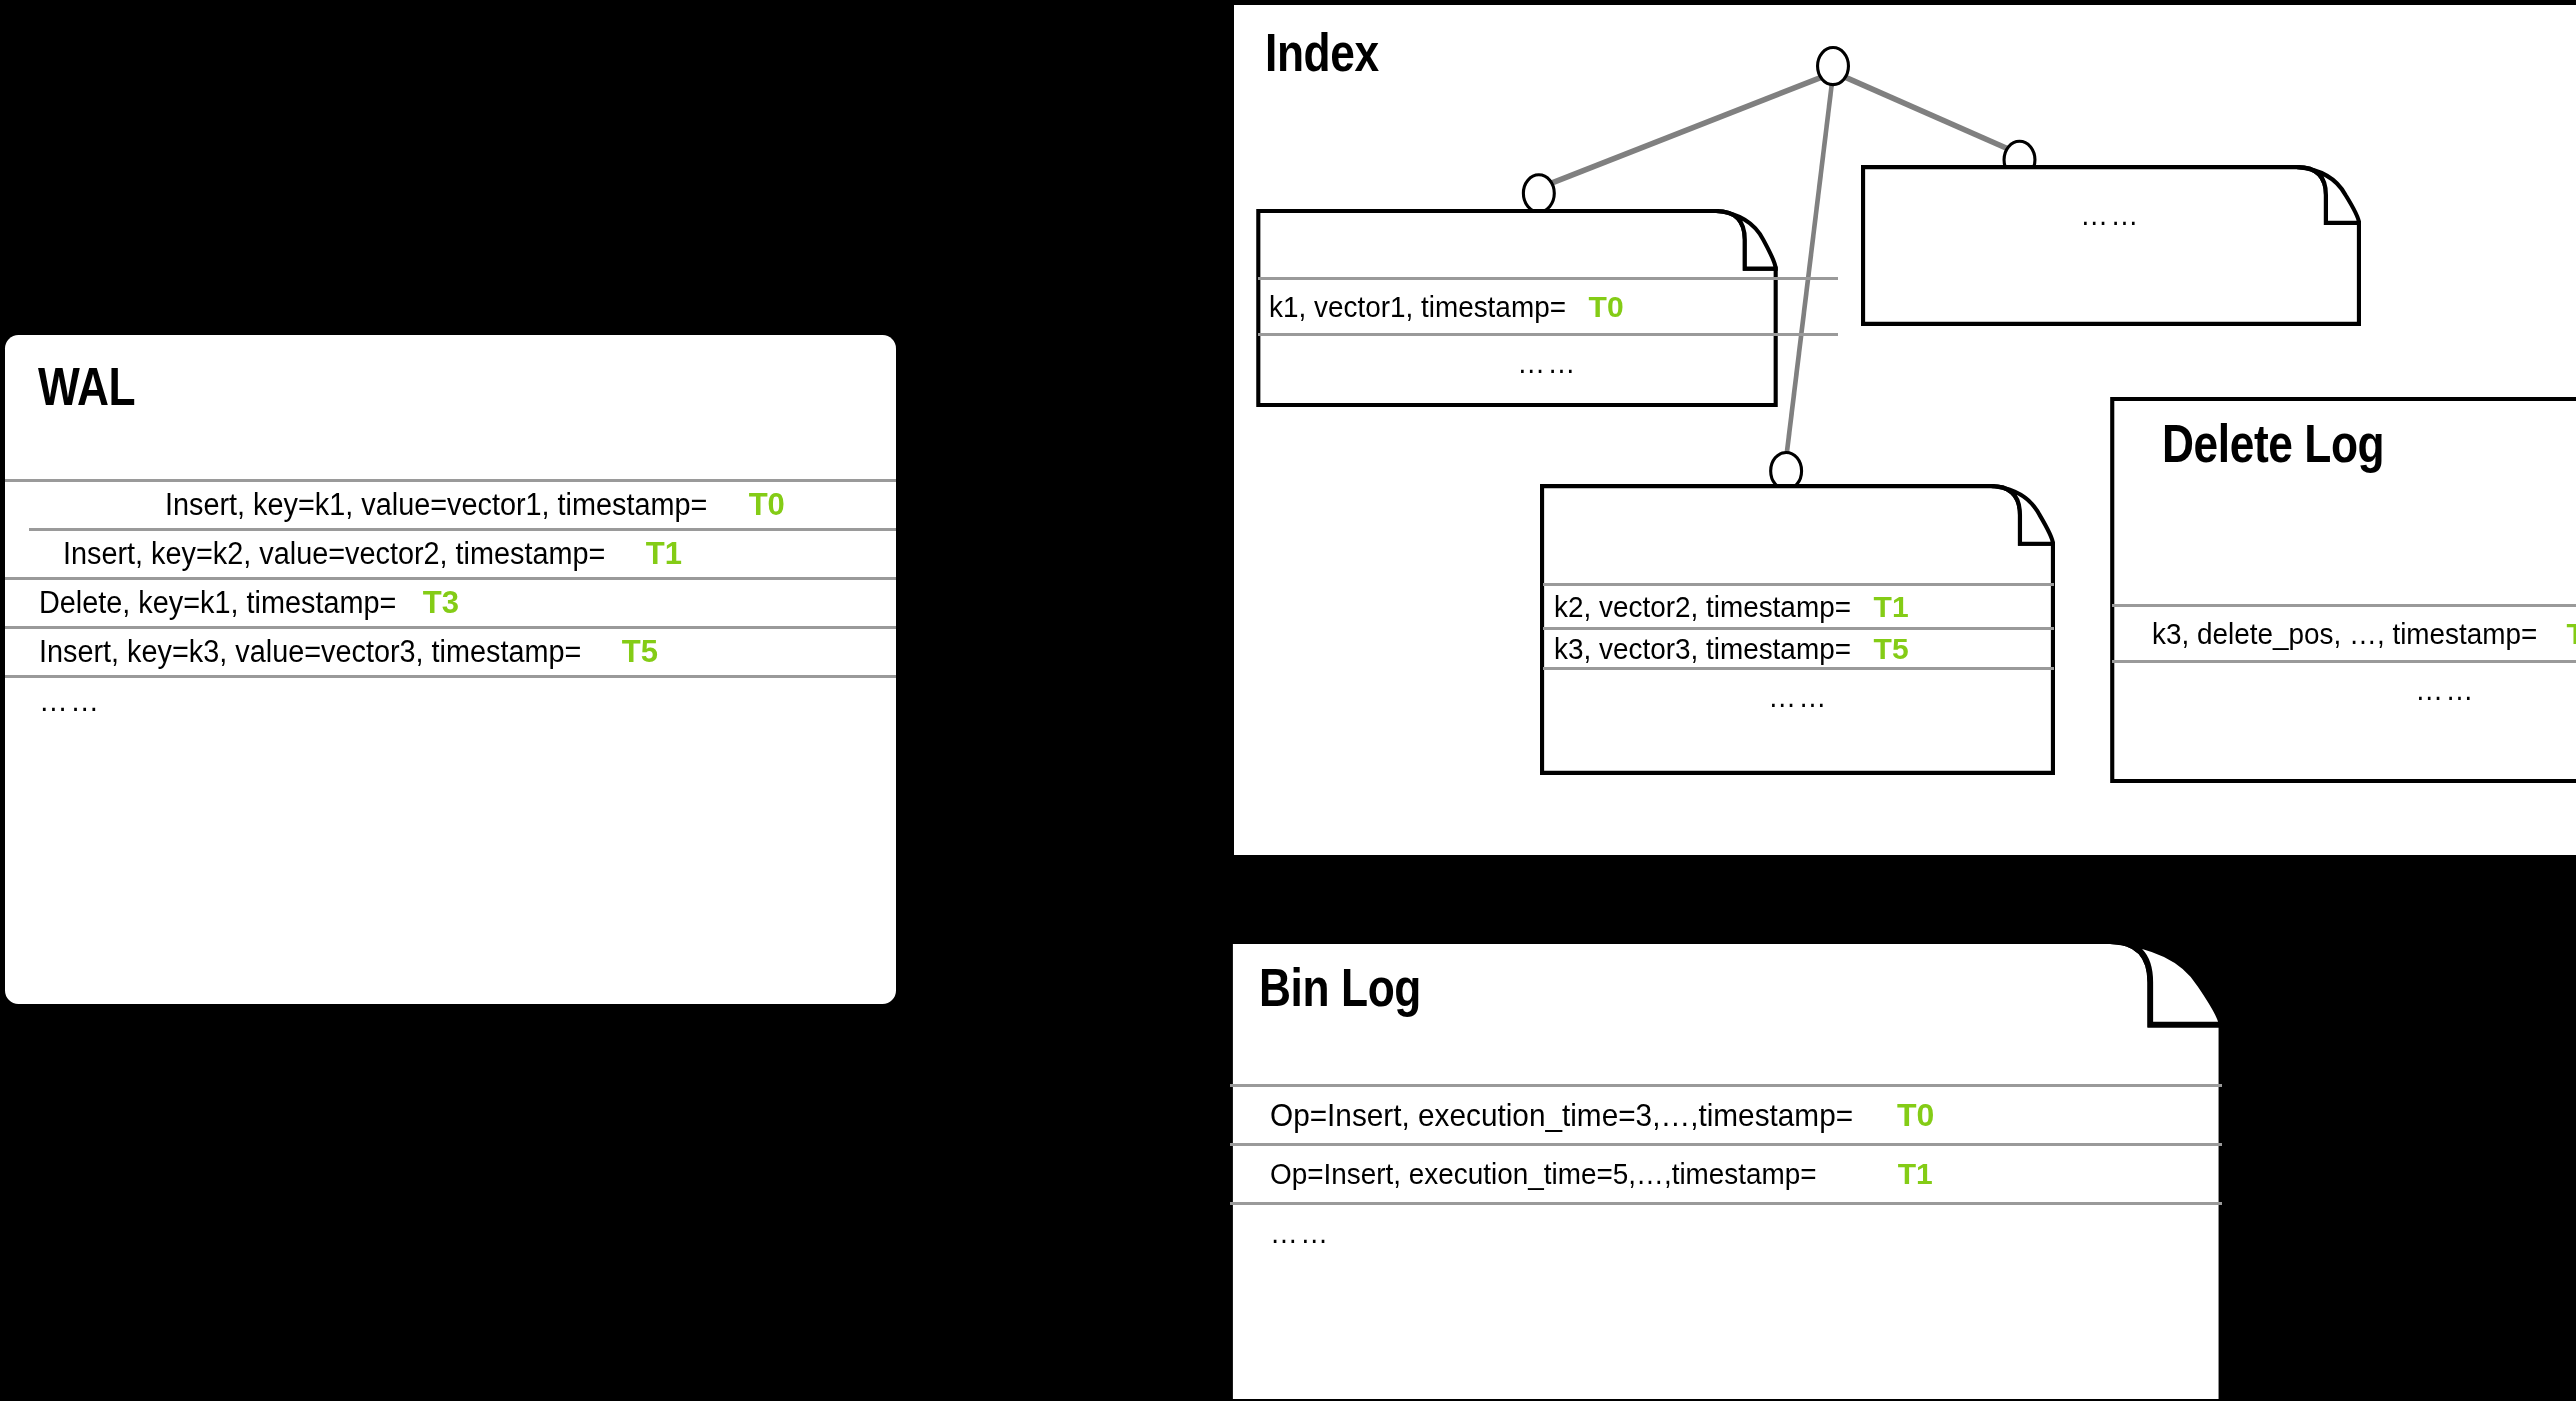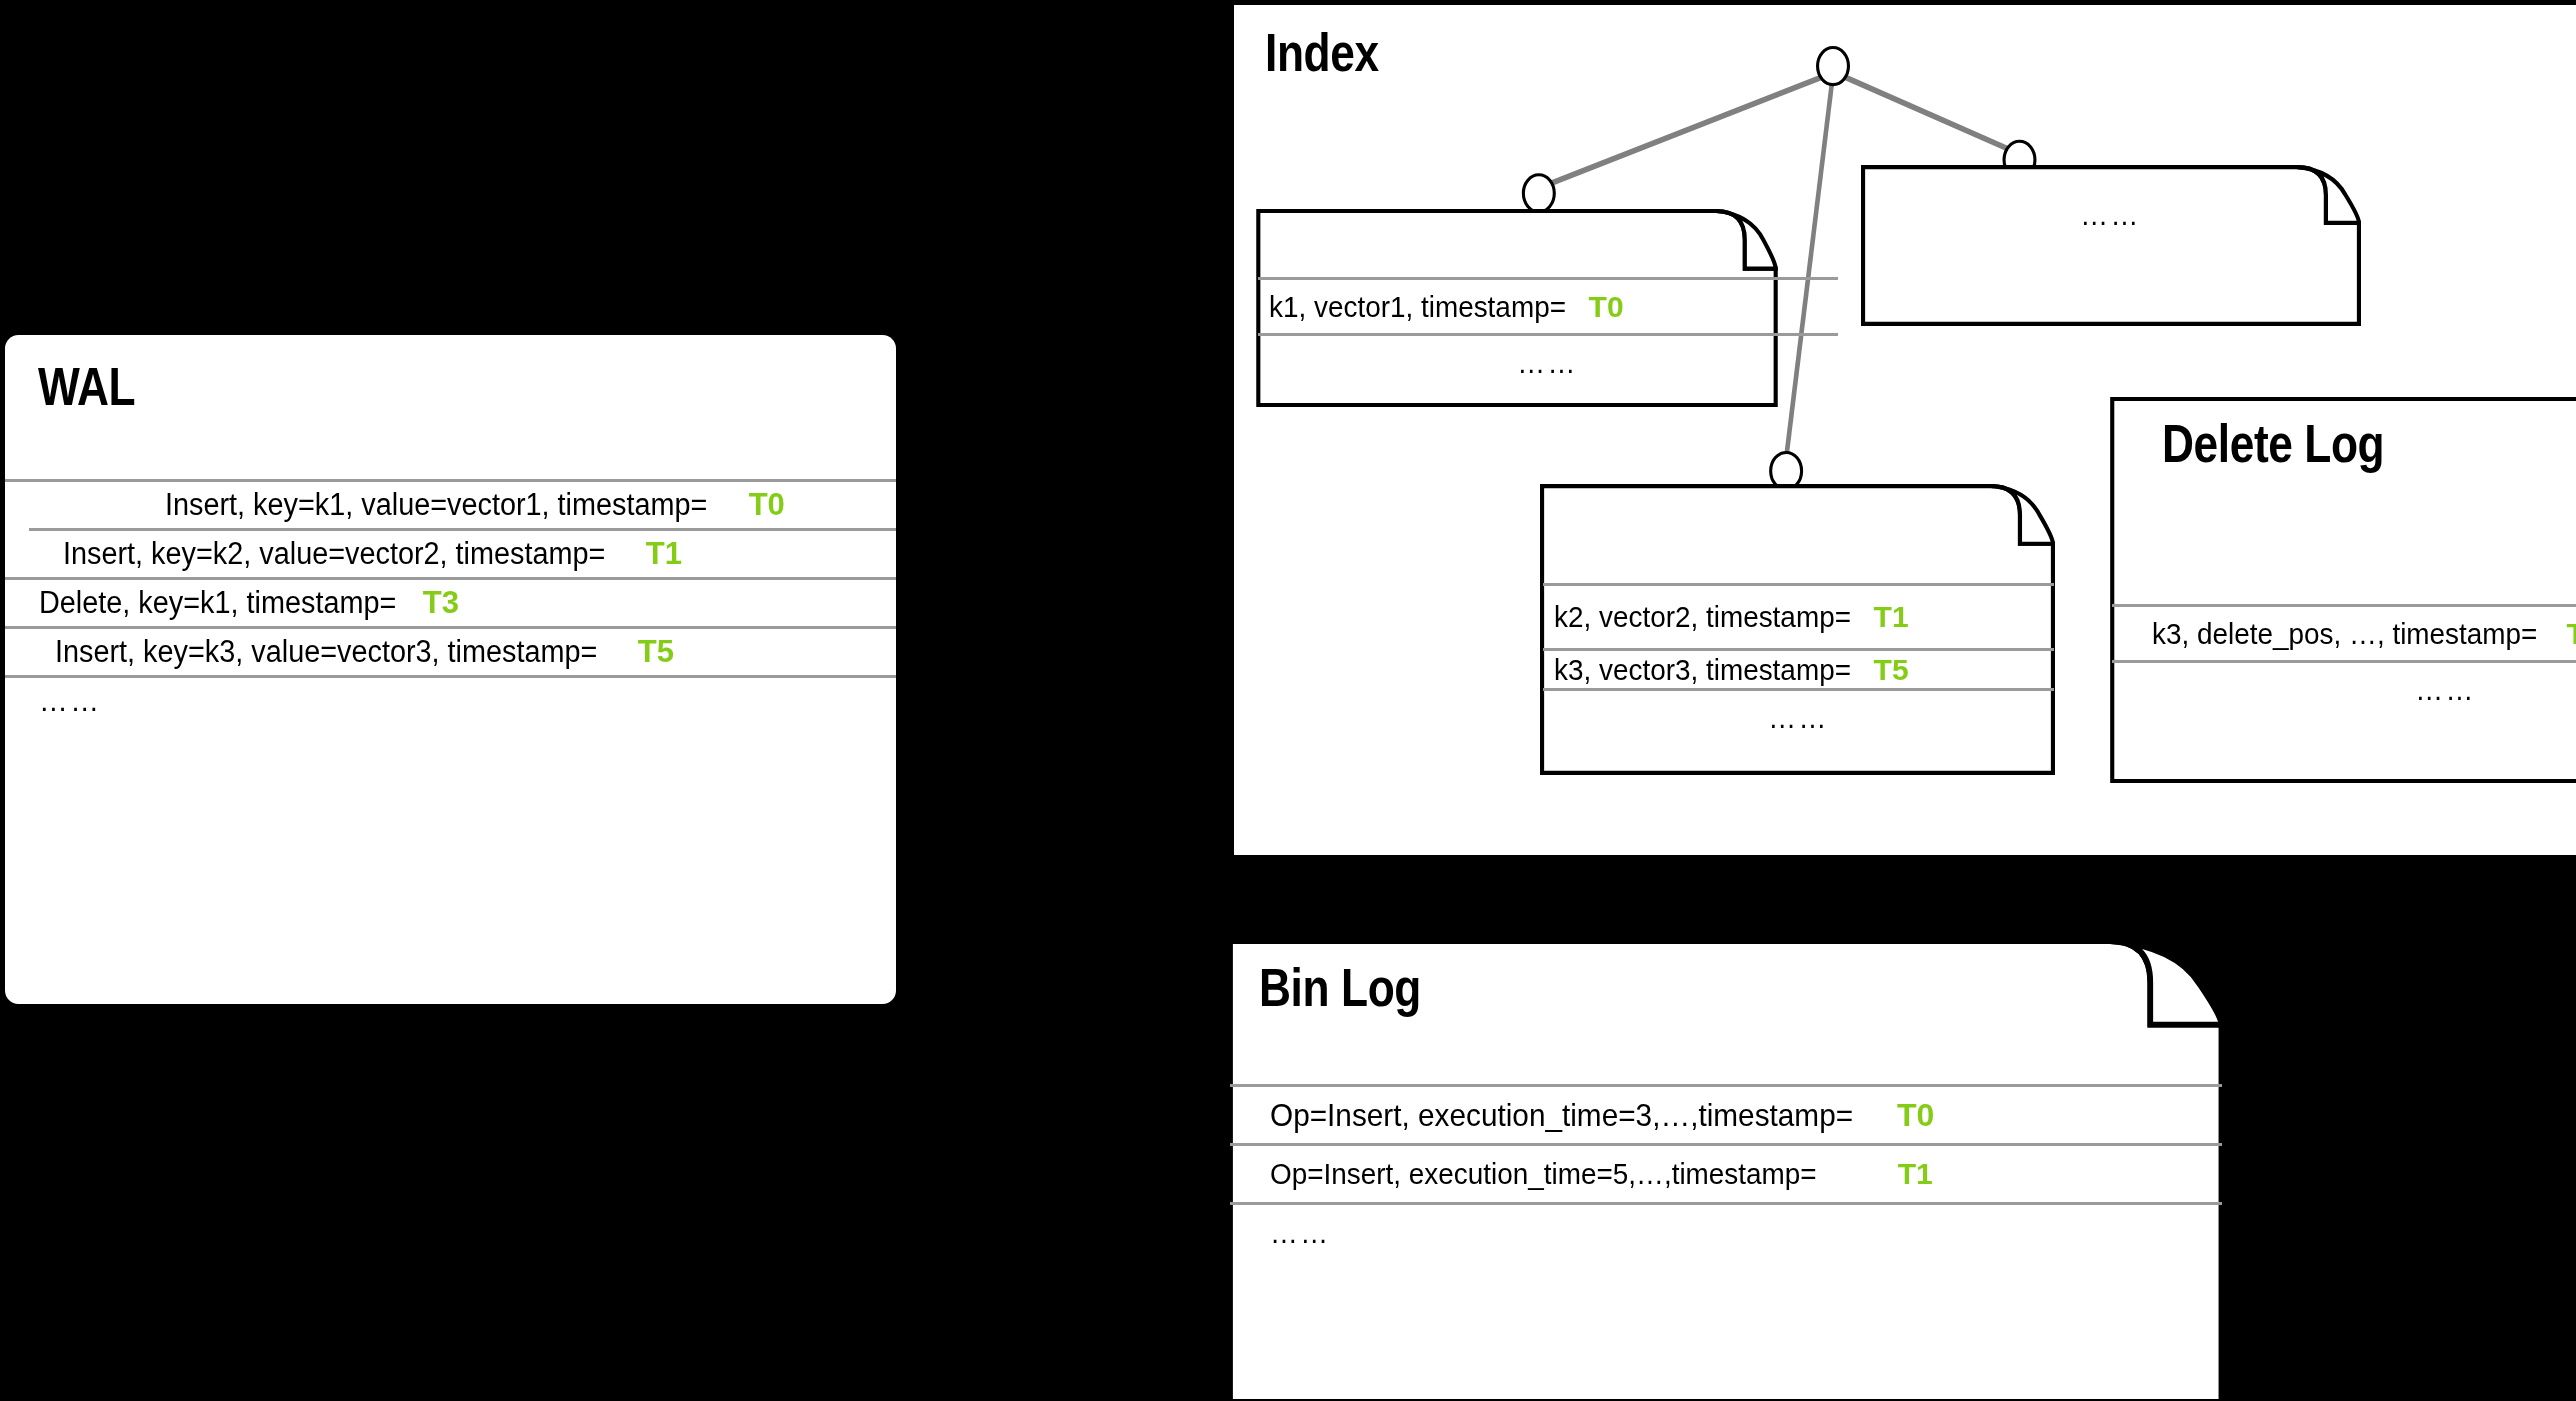--- a/index.html
+++ b/index.html
@@ -81,21 +81,21 @@
         <span class="ts">T0</span>
     </div>
     <div class="row" style="height:49px; padding-left:34px; font-size:31px;margin-left:24px;">
       <span class="txt">Insert, key=k2, value=vector2, timestamp=</span>
         <span class="ts">T1</span>
     </div>
     <div class="row" style="height:49px; padding-left:34px; font-size:31px;text-align:center;">
       <span class="txt">Delete, key=k1, timestamp=</span>
         <span class="ts">T3</span>
     </div>
-    <div class="row" style="height:49px; padding-left:50px; font-size:31px;">
+    <div class="row" style="height:49px; padding-left:34px; font-size:31px;">
       <span class="txt">Insert, key=k3, value=vector3, timestamp=</span>
         <span class="ts">T5</span>
     </div>
     <div class="row" style="height:49px; padding-left:34px; font-size:31px;">
       <span class="txt dots">……</span>
     </div>
   </div>
 
   <div class="panel" style="left:1234px; top:5.2px; width:1578px; height:850px;">
   </div>
@@ -146,21 +146,21 @@
     </div>
   </div>
 
   <div class="docshape" style="left:1540px; top:484px; width:515px; height:291px;">
     <svg width="515" height="291" viewBox="0 0 1000 565">
       <path d="M 4 4 L 876 4 Q 932 4 932 60 L 932 116 L 996 116 L 996 561 L 4 561 Z" fill="#ffffff" stroke="#000000" stroke-width="8"></path>
       <path d="M 876 4 Q 944 10 970 60 Q 996 104 996 116 L 932 116 L 932 60 Q 932 4 876 4 Z" fill="#ffffff" stroke="#000000" stroke-width="8"></path>
     </svg>
   </div>
   <div class="rows" style="left:1543px; top:583px; width:511px;">
-    <div class="row" style="height:65px; padding-left:11.3px; font-size:30px;">
+    <div class="row" style="height:44px; padding-left:11.3px; font-size:30px;">
       <span class="txt">k2, vector2, timestamp=</span>
         <span class="ts">T1</span>
     </div>
     <div class="row" style="height:40px; padding-left:11.3px; font-size:30px;">
       <span class="txt">k3, vector3, timestamp=</span>
         <span class="ts">T5</span>
     </div>
     <div class="row ctr" style="height:56px; font-size:30px;">
       <span class="txt dots">……</span>
     </div>

